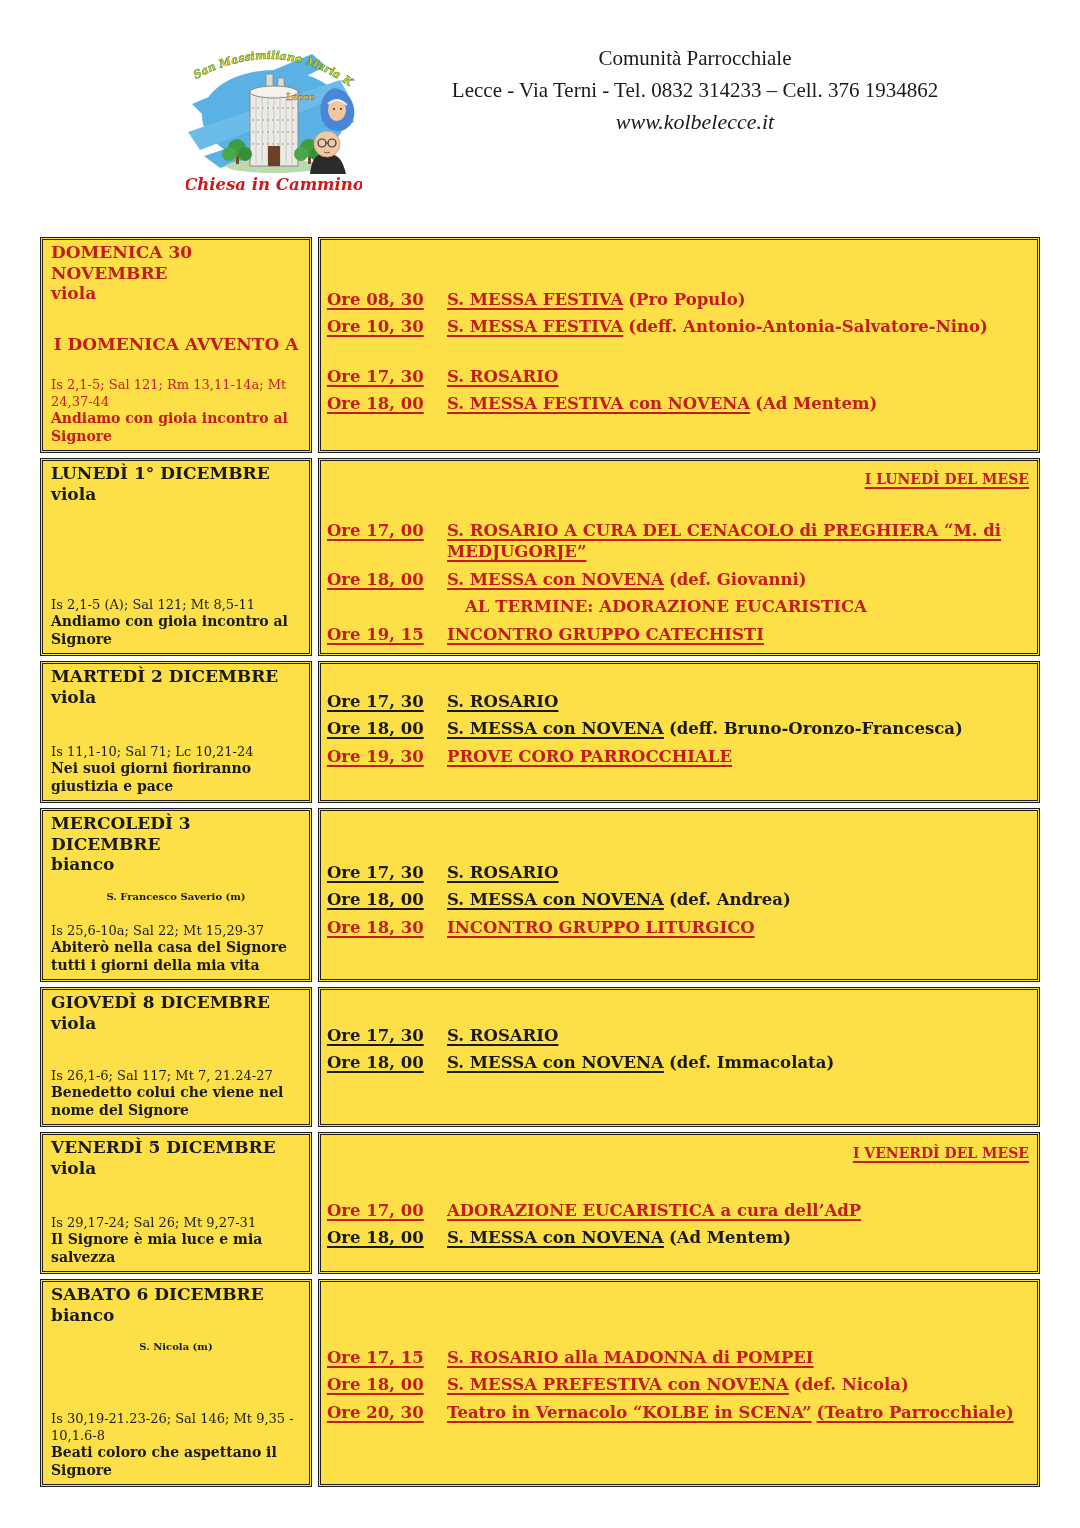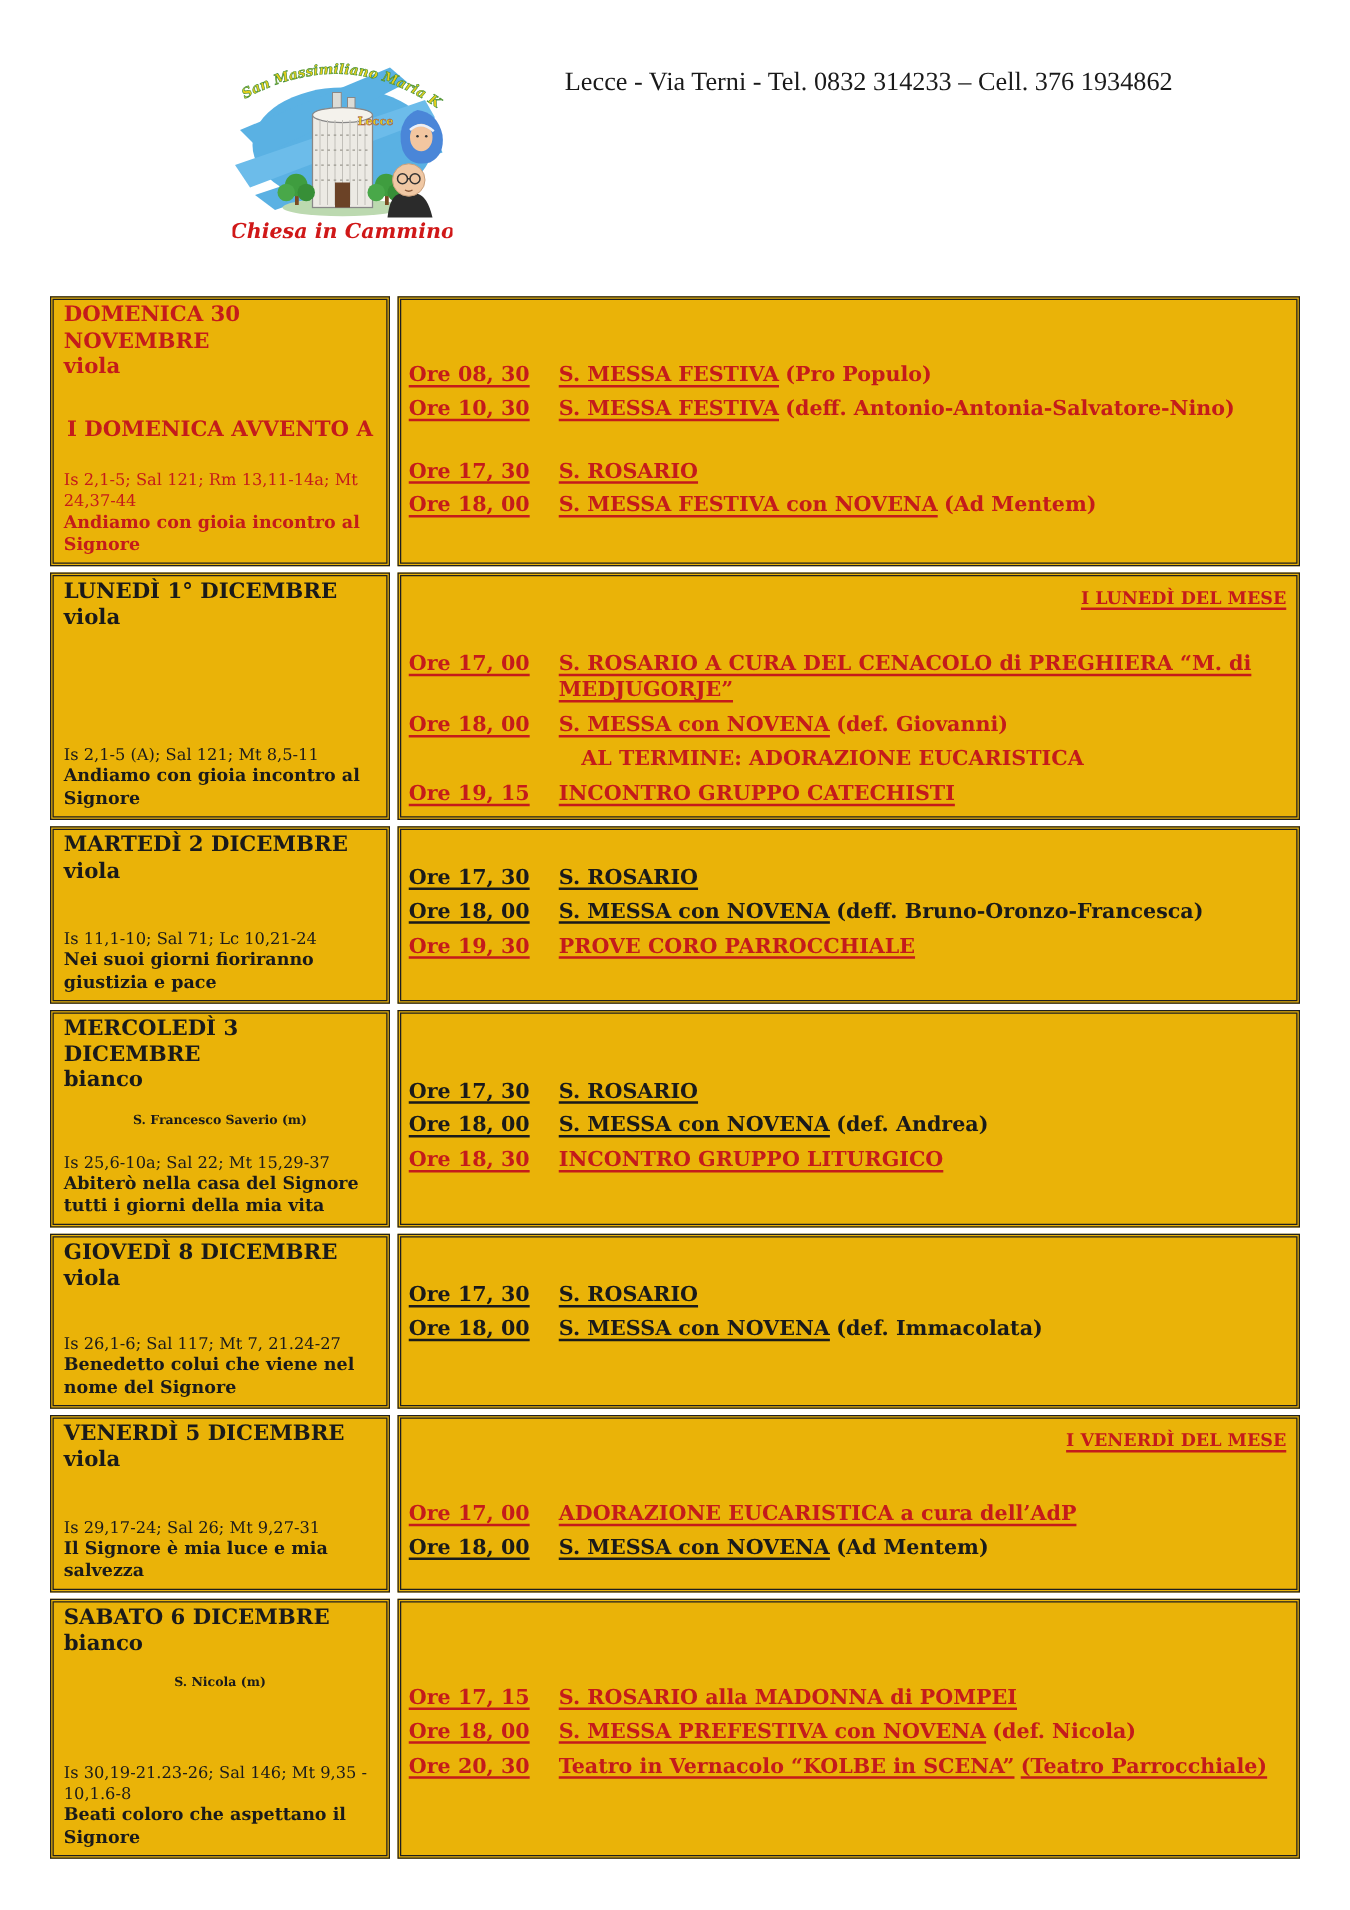--- a/index.html
+++ b/index.html
@@ -11,21 +11,21 @@
   .logo{position:absolute;left:186px;top:44px;width:176px;height:154px;}
   .header-text{position:absolute;left:345px;right:35px;top:46px;text-align:center;font-family:"Liberation Serif",serif;}
   .community{font-size:21px;}
   .parish{font-size:25px;font-weight:bold;margin-top:5px;}
   .address{font-size:21px;margin-top:7px;}
   .emails{font-size:22px;font-style:italic;margin-top:5px;}
   .website{font-size:22px;font-style:italic;margin-top:6px;}
 
   
   table.sched{border-collapse:separate;border-spacing:6px 5px;margin:0 34px;width:1012px;table-layout:fixed;}
-  td{border:3px double #1f1f1f;vertical-align:top;background:#eab308;}
+  td{border:3px double #1f1f1f;vertical-align:top;background:#fde047;}
   td.day-cell{width:250px;padding:2px 8px 4px 8px;}
   td.ev-cell{padding:2px 8px 4px 6px;}
   .day-wrap{display:flex;flex-direction:column;}
   .mh0{min-height:204px}.mh1{min-height:186px}.mh2{min-height:130px}.mh3{min-height:162px}
   .mh4{min-height:128px}.mh5{min-height:130px}.mh6{min-height:196px}
   .day-title,.day-color{font-size:17px;font-weight:bold;line-height:1.22;}
   .day-feast{text-align:center;font-weight:bold;font-size:10px;margin-top:16px;}
   .feast-lg{font-size:17px;margin-top:30px;}
   .day-bottom{margin-top:auto;}
   .day-readings{font-size:13px;line-height:1.28;}
@@ -97,21 +97,23 @@
         <path id="arcpath" d="M8,36 Q88,-8 160,40" fill="none"></path>
       </defs>
       <text font-family="DejaVu Serif, serif" font-size="11" font-weight="bold" font-style="italic" fill="#e6cf1a" stroke="#3f8f3f" stroke-width="0.5">
         <textPath href="#arcpath" startOffset="2">San Massimiliano Maria Kolbe</textPath>
       </text>
       <text x="100" y="56" font-family="DejaVu Serif, serif" font-size="9" font-weight="bold" fill="#e6cf1a" stroke="#9a3f3f" stroke-width="0.3">Lecce</text>
       <text x="88" y="146" text-anchor="middle" font-family="DejaVu Serif, serif" font-size="16.5" font-weight="bold" font-style="italic" fill="#d01818">Chiesa in Cammino</text>
     </svg>
 
     <div class="header-text">
+      <div class="community">Comunità Parrocchiale</div>
       <div class="address">Lecce - Via Terni - Tel. 0832 314233 – Cell. 376 1934862</div>
+      <div class="website">www.kolbelecce.it</div>
     </div>
   </div>
 
   <table class="sched">
 
     <tbody>
         <tr>
       <td class="day-cell red">
         <div class="day-wrap mh0">
           <div>

